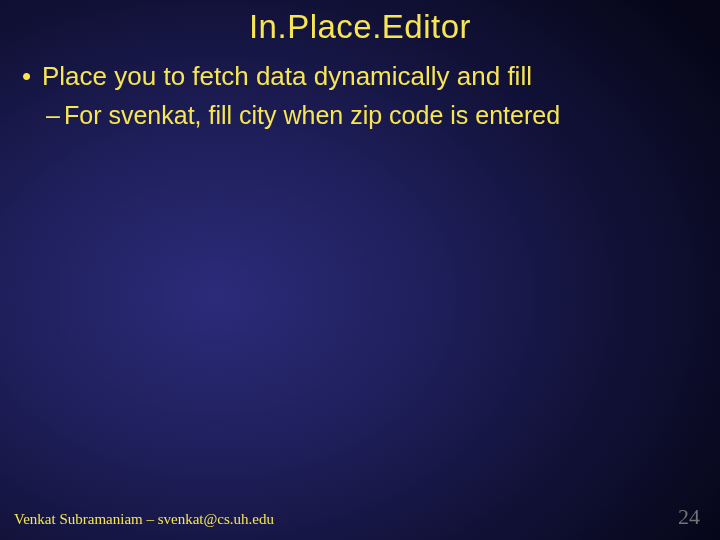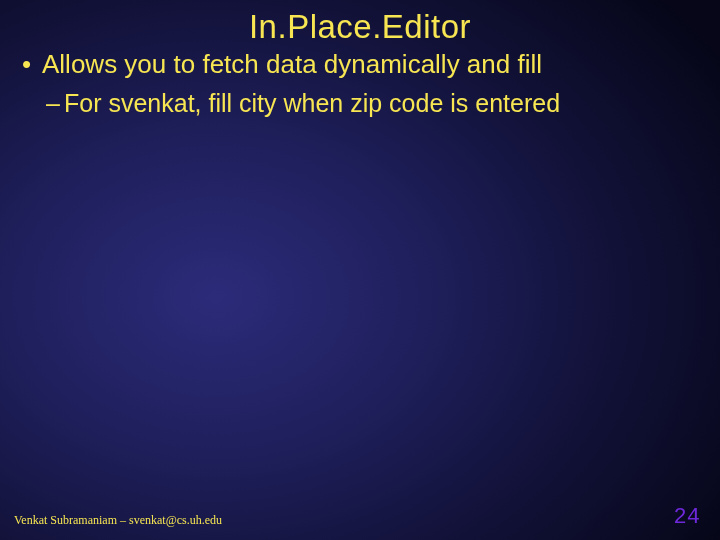--- a/index.html
+++ b/index.html
@@ -17,21 +17,21 @@
   .slide {
     width: 100%;
     height: 100%;
     padding: 8px 20px 0 20px;
   }
   .title {
     text-align: center;
     font-size: 33px;
     font-weight: 400;
     color: #f7e652;
-    margin-bottom: 2px;
+    margin-bottom: 14px;
     letter-spacing: 0.5px;
   }
   .bullet-l1 {
     display: flex;
     align-items: flex-start;
     font-size: 26px;
     color: #f7e652;
     line-height: 1.25;
     margin-bottom: 6px;
   }
@@ -59,41 +59,41 @@
     flex-shrink: 0;
   }
   .bullet-l2 .text {
     flex: 1;
   }
   .footer-left {
     position: absolute;
     left: 14px;
     bottom: 12px;
     font-family: "Times New Roman", Times, serif;
-    font-size: 12px;
+    font-size: 15px;
     color: #f7e652;
   }
   .footer-right {
     position: absolute;
     right: 20px;
     bottom: 10px;
-    font-family: Liberation Mono, monospace;
+    font-family: Liberation Serif, serif;
     font-size: 22px;
-    color: #6d28d9;
+    color: #737373;
   }
 </style>
 </head>
 <body>
 
 <div class="slide">
   <h1 class="title">In.Place.Editor</h1>
 
   <div class="bullet-l1">
     <span class="dot">•</span>
-    <span class="text">Allows you to fetch data dynamically and fill</span>
+    <span class="text">Place you to fetch data dynamically and fill</span>
   </div>
 
   <div class="bullet-l2">
     <span class="dash">–</span>
     <span class="text">For svenkat, fill city when zip code is entered</span>
   </div>
 </div>
 
 <div class="footer-left">Venkat Subramaniam – svenkat@cs.uh.edu</div>
 <div class="footer-right">24</div>

